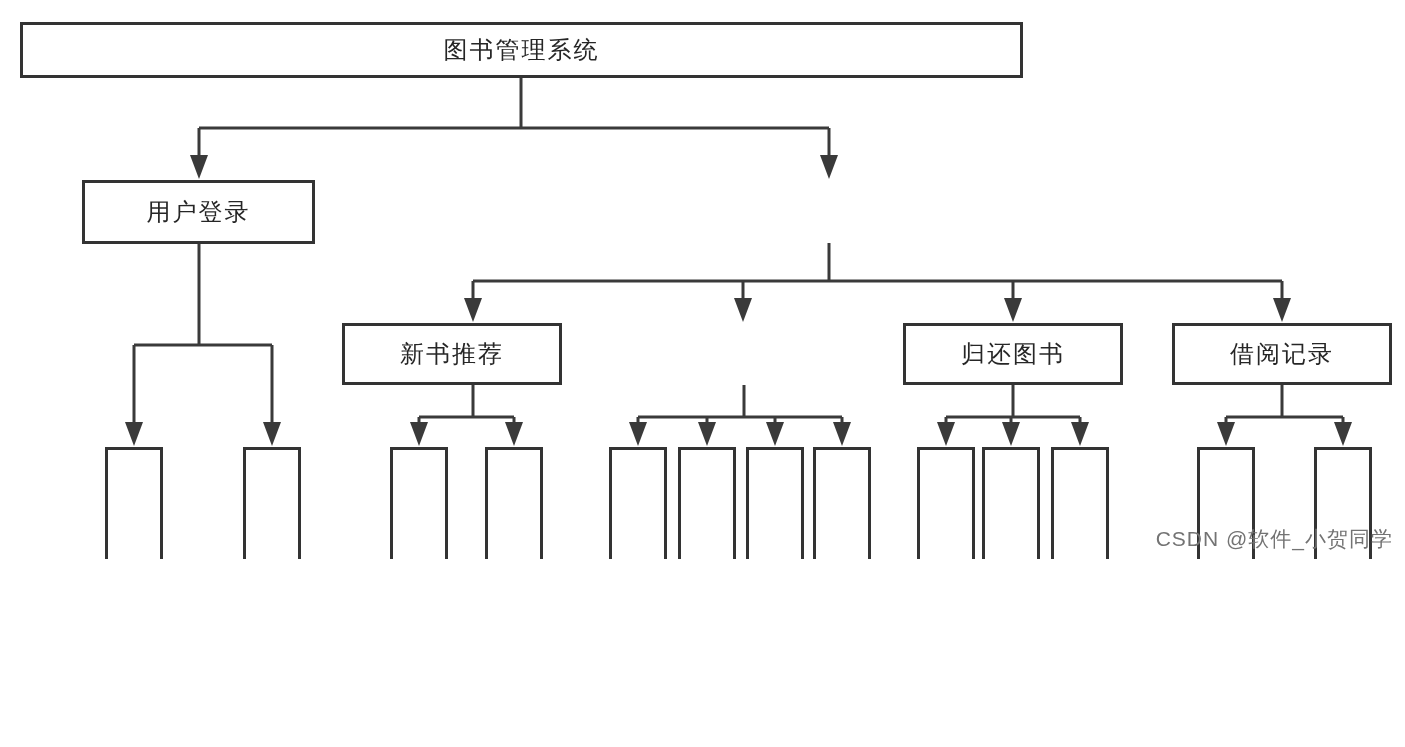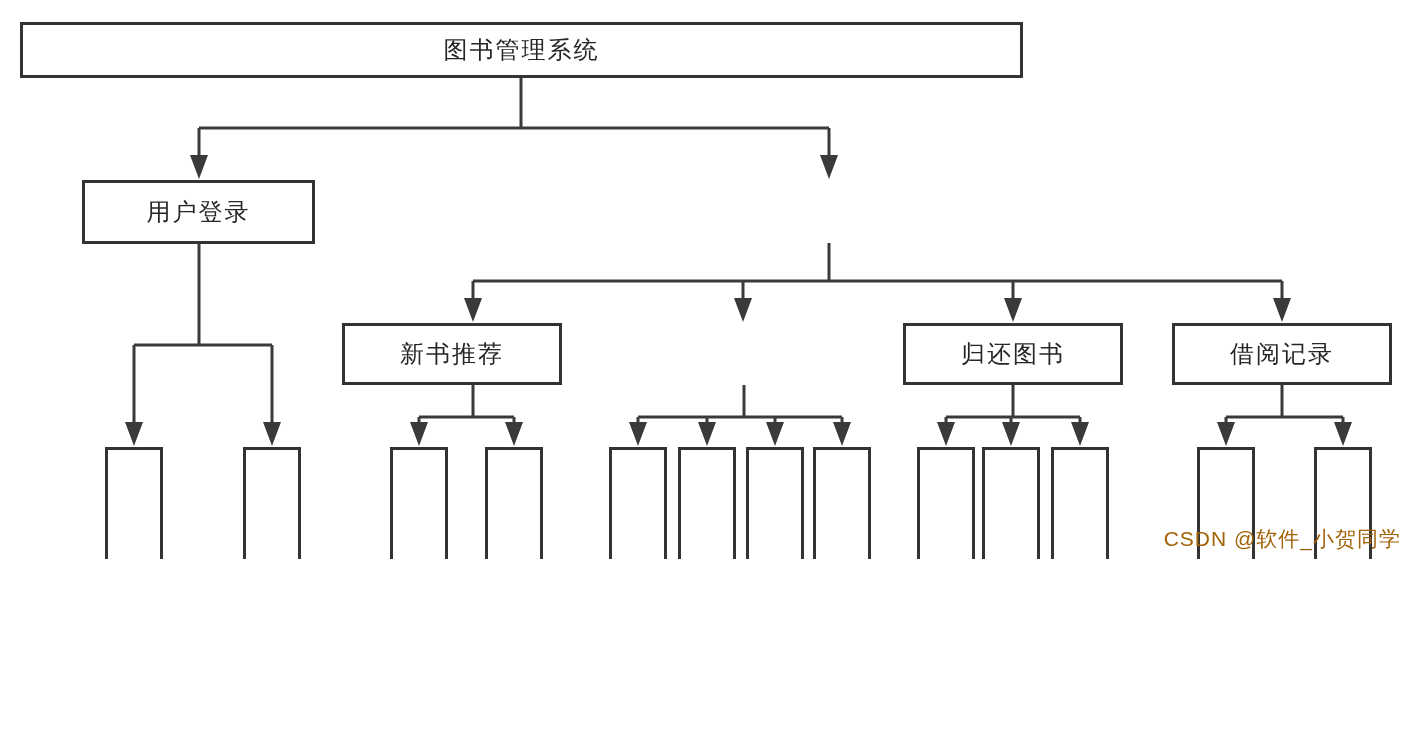--- a/index.html
+++ b/index.html
@@ -30,22 +30,22 @@
   #n-l3c{left:903px;top:313px;width:220px;height:62px;}
   #n-l3d{left:1172px;top:313px;width:220px;height:62px;}
   
   .leaf{top:437px;width:58px;height:300px;}
   #n-a1{left:105px;} #n-a2{left:243px;}
   #n-b1{left:390px;} #n-b2{left:485px;}
   #n-c1{left:609px;} #n-c2{left:678px;} #n-c3{left:746px;} #n-c4{left:813px;}
   #n-d1{left:917px;} #n-d2{left:982px;} #n-d3{left:1051px;}
   #n-e1{left:1197px;} #n-e2{left:1314px;}
   #watermark{
-    position:absolute;right:4px;bottom:6px;z-index:5;
-    font-size:21px;letter-spacing:1px;color:#a16207;
+    position:absolute;right:12px;bottom:6px;z-index:5;
+    font-size:21px;letter-spacing:1px;color:#737373;
   }
 </style>
 </head>
 <body>
 
 <div id="canvas">
 
   <svg id="wires" viewBox="0 0 1405 747" xmlns="http://www.w3.org/2000/svg">
 
     <path class="ln" d="M521 68 V118 M199 118 H829 M199 118 V148 M829 118 V148"></path>

